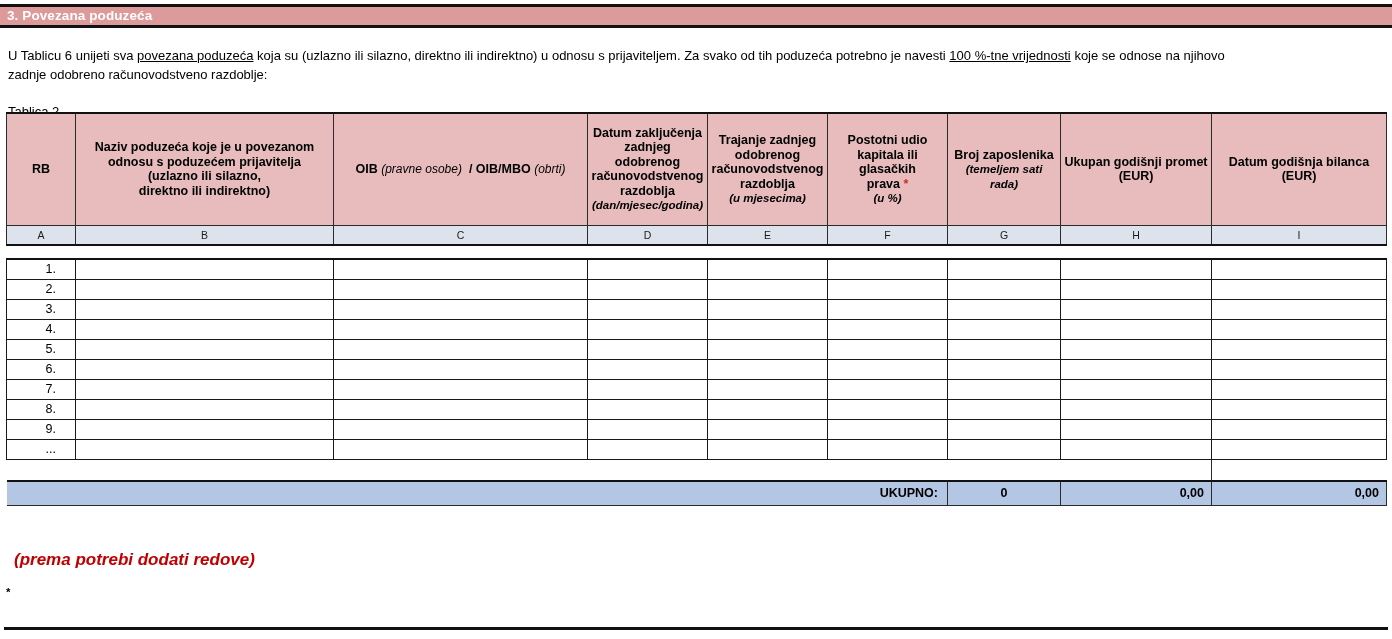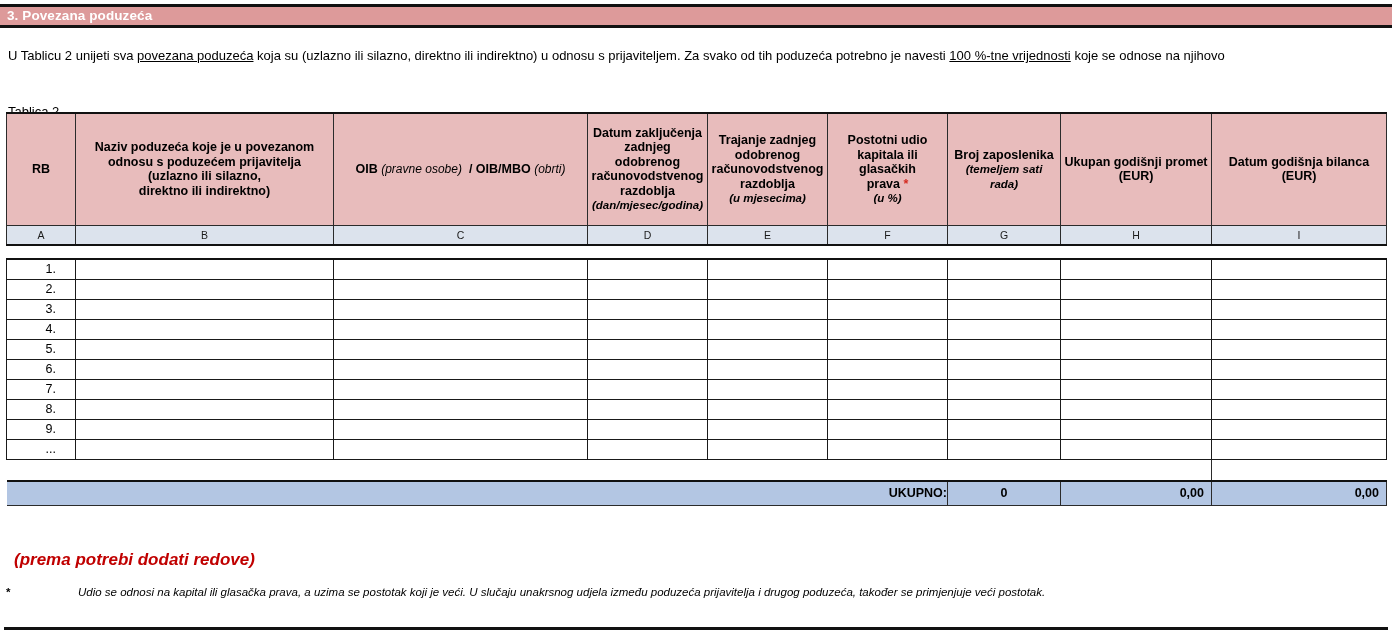--- a/index.html
+++ b/index.html
@@ -148,20 +148,21 @@
   tr.total-row td {
     height: 24px;
     background: #B3C6E3;
     border-top: 2.5px solid #111111;
     border-bottom: 1.5px solid #2b2b2b;
     font-size: 12.5px;
     font-weight: bold;
   }
   tr.total-row td.label {
     text-align: right;
+    padding-right: 9px;
   }
   tr.total-row td.num-c {
     text-align: center;
     border-left: 1.5px solid #2b2b2b;
     border-right: 1.5px solid #2b2b2b;
   }
   tr.total-row td.num-r {
     text-align: right;
     padding-right: 7px;
     border-left: 1.5px solid #2b2b2b;
@@ -201,21 +202,22 @@
   }
 </style>
 </head>
 <body>
 
 <div class="title-bar">
   <span class="title-text">3. Povezana poduzeća</span>
 </div>
 
 <div class="intro">
-  <span>U Tablicu 2 unijeti sva </span><u>povezana poduzeća</u><span> koja su (uzlazno ili silazno, direktno ili indirektno) u odnosu s  prijaviteljem.  Za svako od tih poduzeća potrebno je navesti </span><u>100 %-tne vrijednosti</u><span> koje se odnose na njihovo</span>
+  <span>U Tablicu 6 unijeti sva </span><u>povezana poduzeća</u><span> koja su (uzlazno ili silazno, direktno ili indirektno) u odnosu s  prijaviteljem.  Za svako od tih poduzeća potrebno je navesti </span><u>100 %-tne vrijednosti</u><span> koje se odnose na njihovo</span>
+  <div>zadnje odobreno računovodstveno razdoblje:</div>
 </div>
 
 <div class="tablica-label">Tablica 2</div>
 
 <table class="grid">
   <colgroup>
     <col class="c-a">
       <col class="c-b">
       <col class="c-c">
       <col class="c-d">
@@ -434,16 +436,15 @@
     <td class="num-r">0,00</td>
     <td class="num-r">0,00</td>
   </tr>
 </tbody>
   </table>
 
 <div class="note-red">(prema potrebi dodati redove)</div>
 
 <div class="footnote">
   <span class="fn-star">*</span>
-  <span>Udio se odnosi na kapital ili glasačka prava, a uzima se postotak koji je veći. U slučaju unakrsnog udjela između poduzeća prijavitelja i drugog poduzeća, također se primjenjuje veći postotak.</span>
 </div>
 
 <div class="bottom-rule"></div>
 
 </body></html>

